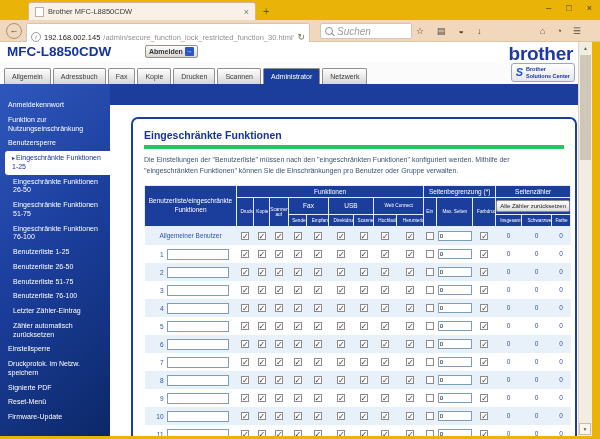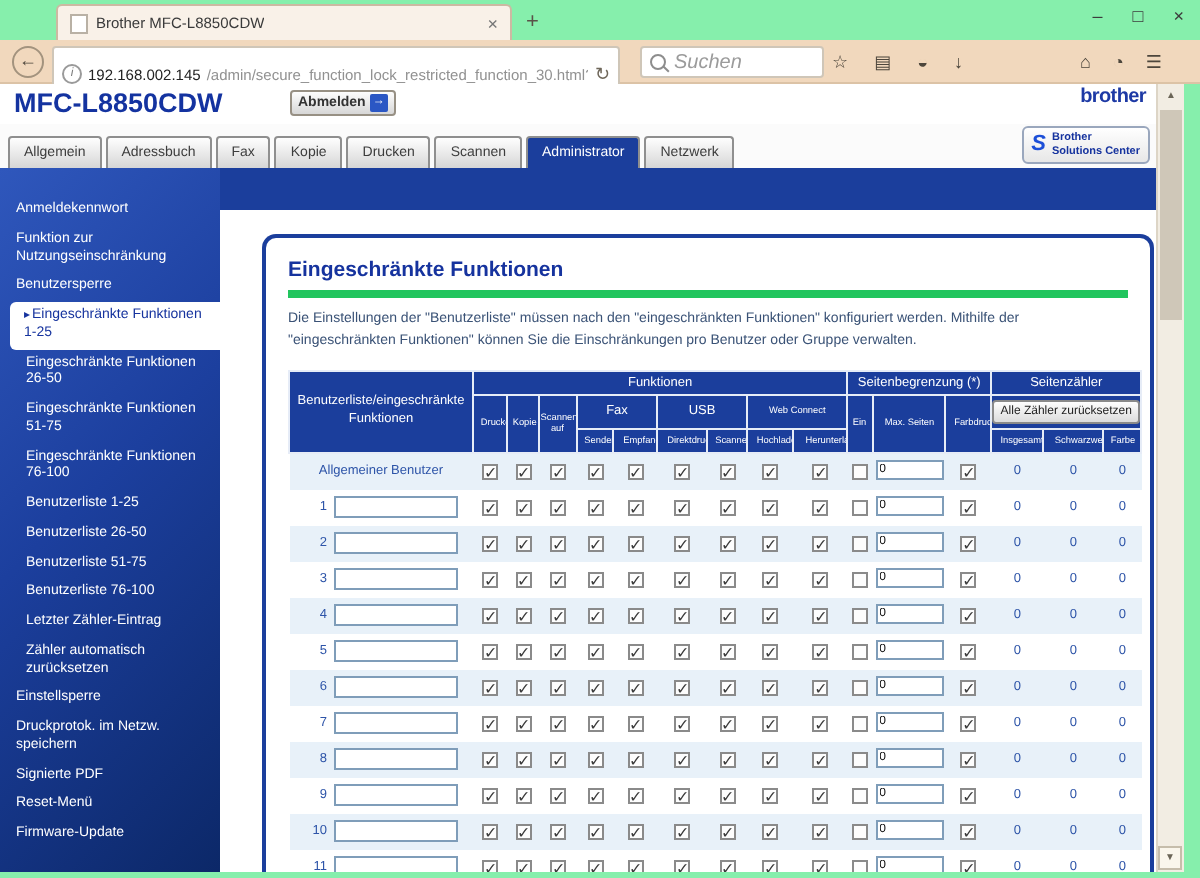--- a/index.html
+++ b/index.html
@@ -1,17 +1,17 @@
 <!DOCTYPE html>
 <html><head>
 <meta charset="utf-8">
 <style>
   html,body{margin:0;padding:0;}
   body{width:600px;height:439px;font-family:"Liberation Sans",sans-serif;-webkit-font-smoothing:antialiased;}
-  .window{position:relative;width:600px;height:439px;background:#86efac;overflow:hidden;}
+  .window{position:relative;width:600px;height:439px;background:#eab308;overflow:hidden;}
 
   
   .titlebar{position:absolute;left:0;top:0;width:600px;height:20px;}
   .btab{position:absolute;left:28px;top:2px;width:228px;height:18px;box-sizing:border-box;
         background:#f9f1e8;border:1px solid #ccb9a2;border-bottom:none;border-radius:3px 3px 0 0;
         display:flex;align-items:center;gap:4px;padding:0 6px;font-size:7.5px;color:#3a3a3a;}
   .tabfav{width:7px;height:8px;background:#fff;border:1px solid #b9b1a5;flex:0 0 auto;}
   .tabtitle{white-space:nowrap;overflow:hidden;}
   .tabclose{margin-left:auto;color:#777;font-size:9px;}
   .newtab{position:absolute;left:263px;top:5px;font-size:11px;color:#5a5248;}
@@ -40,21 +40,21 @@
 
   
   .viewport{position:absolute;left:0;top:42px;width:578px;height:394px;background:#fff;overflow:hidden;}
 
   .pgheader{position:absolute;left:0;top:0;width:578px;height:20px;background:#fff;}
   .model{position:absolute;left:7px;top:2px;font-size:13.5px;font-weight:bold;color:#1433a0;}
   .logout{position:absolute;left:145px;top:3px;display:flex;align-items:center;gap:2px;
           background:linear-gradient(#fdfdfd,#d7d7d7);border:1px solid #979084;border-radius:2px;padding:1px 3px;}
   .logout .lbl{font-size:7px;font-weight:bold;color:#333;}
   .logout .lgicon{width:9px;height:9px;background:#2b57c4;color:#fff;font-size:6px;line-height:9px;text-align:center;border-radius:1px;}
-  .brand{position:absolute;right:5px;top:1px;font-size:10px;font-weight:bold;color:#1d39a5;letter-spacing:-0.3px;}
+  .brand{position:absolute;right:5px;top:1px;font-size:19px;font-weight:bold;color:#1d39a5;letter-spacing:-0.3px;}
 
   .tabstrip{position:absolute;left:0;top:20px;width:578px;height:22px;background:#fbfbfb;}
   .navtabs{position:absolute;left:4px;bottom:0;display:flex;}
   .navtab{font-size:7px;color:#3c3c3c;background:linear-gradient(#fefefe,#d6d6d6);border:1px solid #8f8f8f;border-bottom:none;
           border-radius:2px 2px 0 0;padding:4px 7px 4px 7px;margin-right:2px;white-space:nowrap;}
   .navtab.active{background:#1b3e9c;color:#fff;}
   .solutions{position:absolute;right:3px;top:1px;display:flex;align-items:center;gap:3px;
              background:linear-gradient(#ffffff,#e7e7e7);border:1px solid #9aa7bd;border-radius:3px;padding:2px 4px;}
   .slogo{color:#1d4fd8;font-weight:bold;font-style:italic;font-size:11px;line-height:11px;}
   .stext{width:44px;font-size:5.5px;font-weight:bold;color:#16339e;line-height:1.2;text-align:left;}

